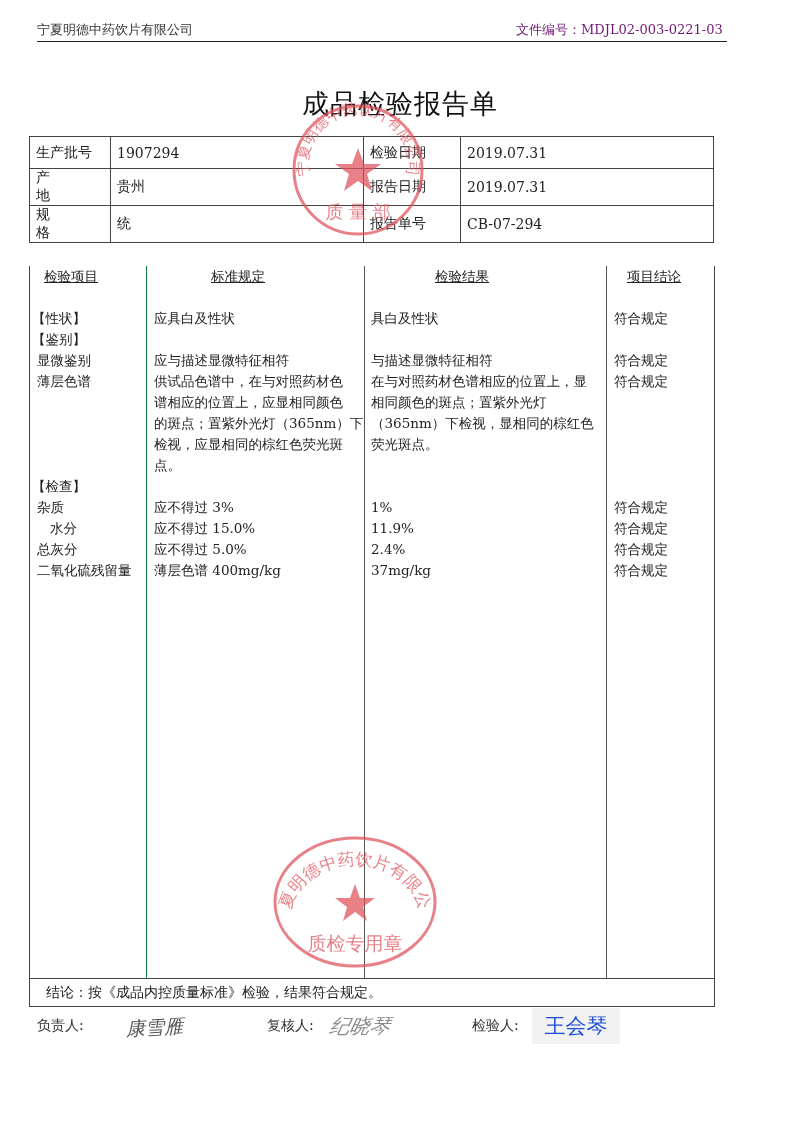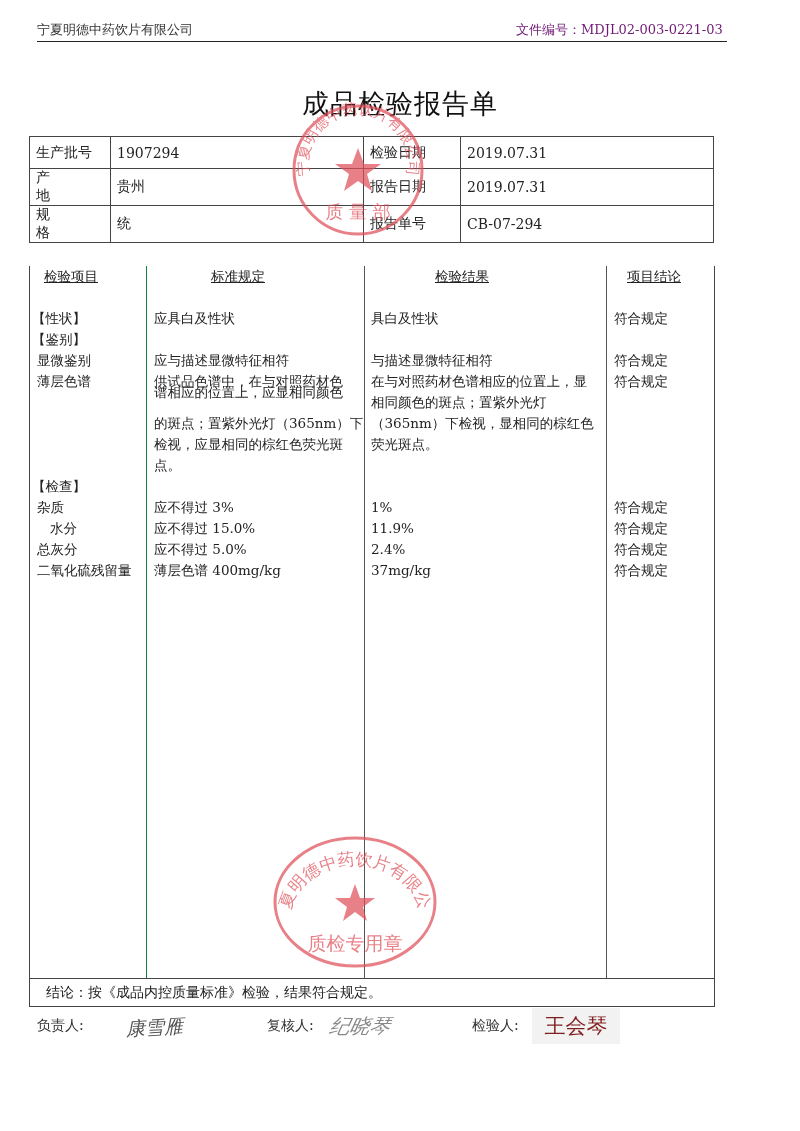--- a/index.html
+++ b/index.html
@@ -82,21 +82,21 @@
     <div class="cell" style="left:20px; top:252px;">水分</div>
     <div class="cell" style="left:7px; top:273px;">总灰分</div>
     <div class="cell" style="left:7px; top:294px;">二氧化硫残留量</div>
   </div>
 
   <div class="col c2">
     <div class="colhead" style="left:64px;">标准规定</div>
     <div class="cell" style="left:7px; top:42px;">应具白及性状</div>
     <div class="cell" style="left:7px; top:84px;">应与描述显微特征相符</div>
     <div class="cell" style="left:7px; top:105px;">供试品色谱中，在与对照药材色</div>
-    <div class="cell" style="left:7px; top:116px;">谱相应的位置上，应显相同颜色</div>
+    <div class="cell" style="left:7px; top:126px;">谱相应的位置上，应显相同颜色</div>
     <div class="cell" style="left:7px; top:147px;">的斑点；置紫外光灯（365nm）下</div>
     <div class="cell" style="left:7px; top:168px;">检视，应显相同的棕红色荧光斑</div>
     <div class="cell" style="left:7px; top:189px;">点。</div>
     <div class="cell" style="left:7px; top:231px;">应不得过 3%</div>
     <div class="cell" style="left:7px; top:252px;">应不得过 15.0%</div>
     <div class="cell" style="left:7px; top:273px;">应不得过 5.0%</div>
     <div class="cell" style="left:7px; top:294px;">薄层色谱 400mg/kg</div>
   </div>
 
   <div class="col c3">
@@ -129,21 +129,21 @@
   <span>结论：按《成品内控质量标准》检验，结果符合规定。</span>
 </div>
 
 <div class="sig-label" style="left:37px;">负责人:</div>
 <div class="sig" style="left:126px; top:1015px; font-size:19px; transform:rotate(-3deg);">康雪雁</div>
 
 <div class="sig-label" style="left:267px;">复核人:</div>
 <div class="sig" style="left:330px; top:1013px; font-size:20px; color:#888; transform:skewX(-12deg);">纪晓琴</div>
 
 <div class="sig-label" style="left:472px;">检验人:</div>
-<div class="sig" style="left:532px; top:1008px; width:88px; height:36px; background:#f2f2f2; font-size:21px; font-style:normal; line-height:36px; text-align:center; color:#7f1d1d;">王会琴</div>
+<div class="sig" style="left:532px; top:1008px; width:88px; height:36px; background:#f2f2f2; font-size:21px; font-style:normal; line-height:36px; text-align:center; color:#1d4ed8;">王会琴</div>
 
 <svg class="stamp" style="left:288px; top:100px;" width="140" height="140" viewBox="0 0 140 140">
   <defs>
     <path id="topArc" d="M 22,78 A 50,50 0 1,1 118,78"></path>
   </defs>
   <circle cx="70" cy="70" r="64" fill="none" stroke="#e0505a" stroke-width="3"></circle>
   <text font-size="15" fill="#e0505a" font-family="DejaVu Sans, sans-serif">
     <textPath href="#topArc" startOffset="50%" text-anchor="middle">宁夏明德中药饮片有限公司</textPath>
   </text>
   <polygon points="70,48 76,64 93,64 79,74 84,91 70,81 56,91 61,74 47,64 64,64" fill="#e0505a"></polygon>

